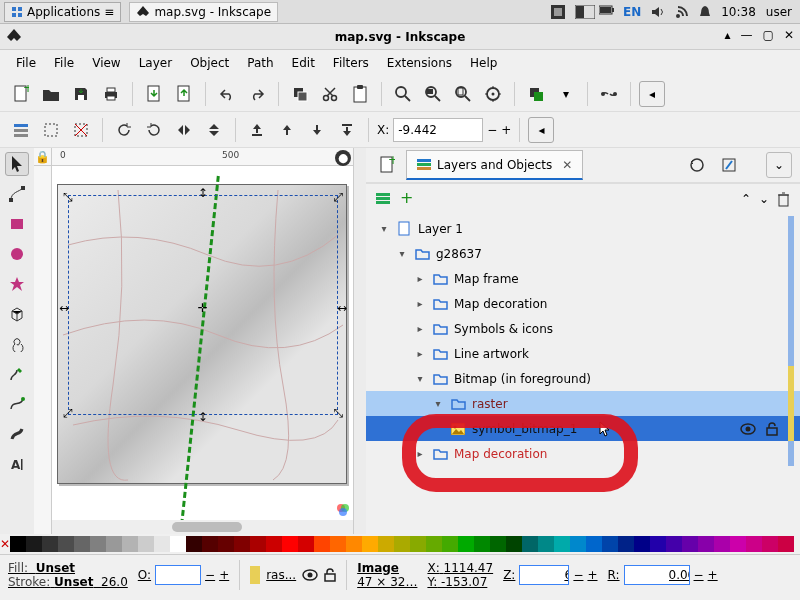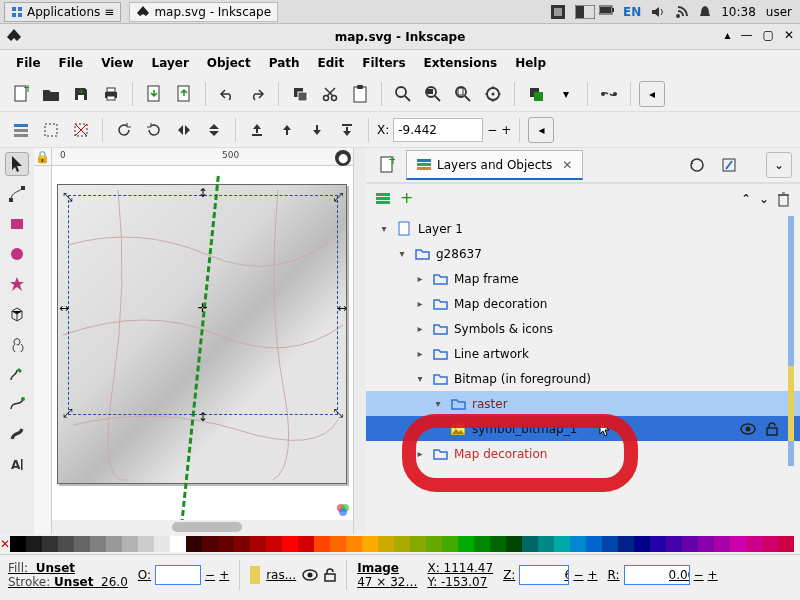--- a/index.html
+++ b/index.html
@@ -14,21 +14,21 @@
   .lang{color:#1b6ac9;font-weight:bold;}
   .tray-ico{width:14px;height:14px;display:inline-block;}
 
   
   .win-title { height:26px; background:#e8e8e8; display:flex; align-items:center; justify-content:center; position:relative; border-bottom:1px solid #ccc;}
   .win-title .t { font-weight:bold; }
   .win-ctrls { position:absolute; right:6px; top:4px; display:flex; gap:10px; }
   .win-ctrls span{cursor:default;}
 
   
-  .menubar { height:26px; background:#f0f0f0; display:flex; align-items:center; gap:2px; padding:0 8px;font-weight:bold;}
+  .menubar { height:26px; background:#f0f0f0; display:flex; align-items:center; gap:2px; padding:0 8px;}
   .menubar span{ padding:4px 8px; }
 
   
   .toolbar { height:36px; background:#f0f0f0; display:flex; align-items:center; gap:4px; padding:0 8px; border-bottom:1px solid #ddd;}
   .tb-btn { width:26px; height:26px; display:flex; align-items:center; justify-content:center; border-radius:3px;}
   .sep{width:1px;height:24px;background:#ccc;margin:0 4px;}
   .xfield{display:flex;align-items:center;gap:4px;}
   .xfield input{width:90px;height:24px;border:1px solid #bbb;padding:0 4px;background:#fff;}
 
   

